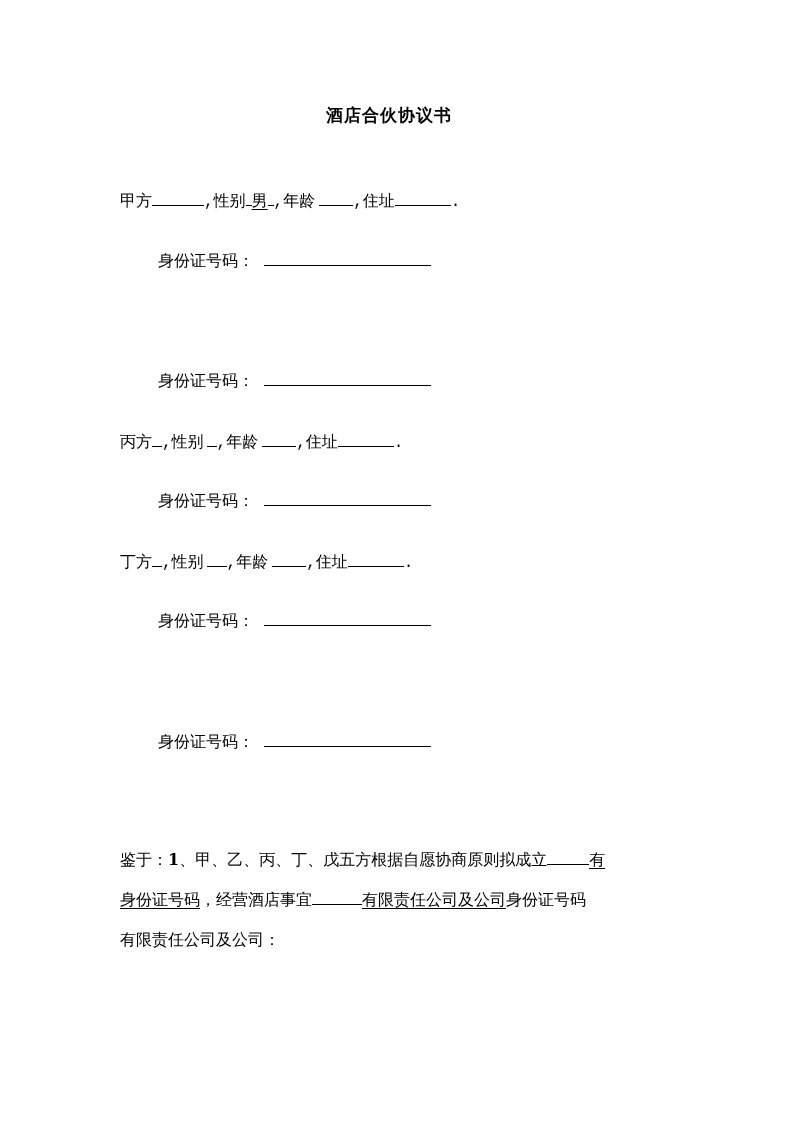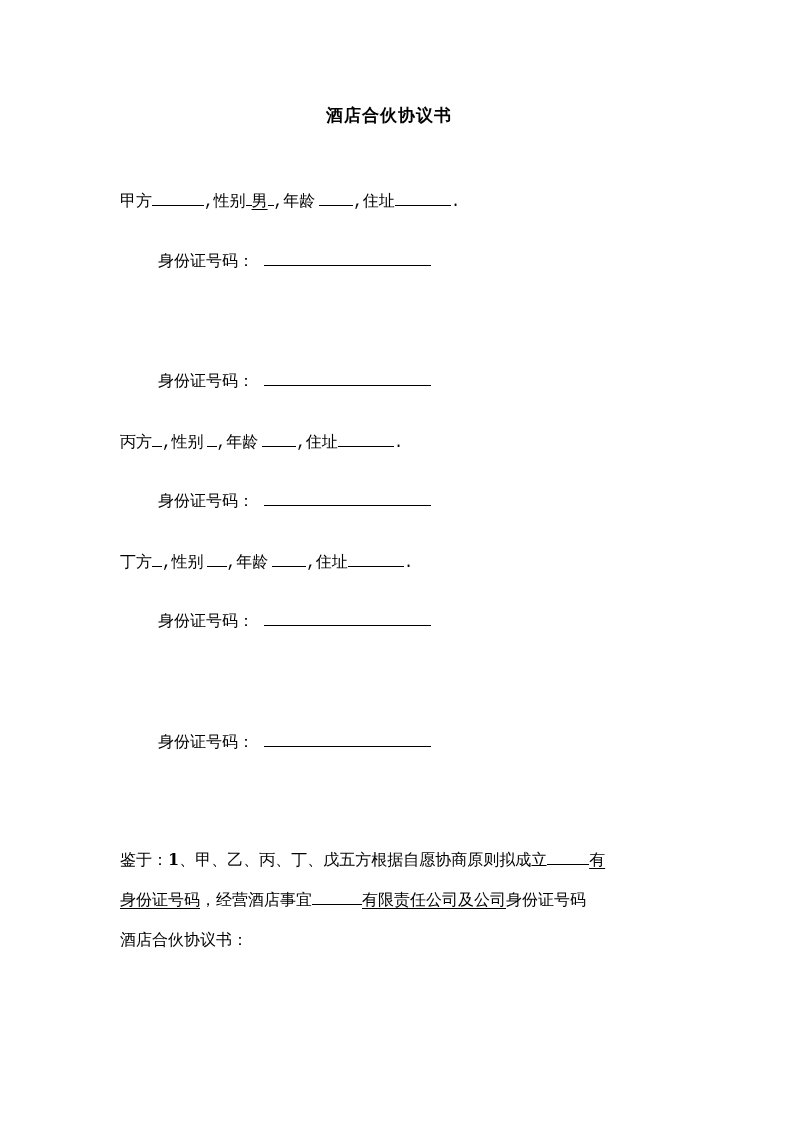--- a/index.html
+++ b/index.html
@@ -53,16 +53,16 @@
     <span>身份证号码：</span><span class="idblank"></span>
   </div>
 
   <div class="para" style="top:840px;">
     <div class="pline">
       <span>鉴于：</span><span class="num">1</span><span>、甲、乙、丙、丁、戊五方根据自愿协商原则拟成立</span><span class="blank" style="width:42px;"></span><span class="ul">有</span>
     </div>
     <div class="pline">
       <span class="ul">身份证号码</span><span>，经营酒店事宜</span><span class="blank" style="width:50px;"></span><span class="ul">有限责任公司及公司</span><span>身份证号码</span>
     </div>
-    <div class="pline">酒店合伙协议书：</div>
+    <div class="pline">有限责任公司及公司：</div>
   </div>
 
 </div>
 
 </body></html>

